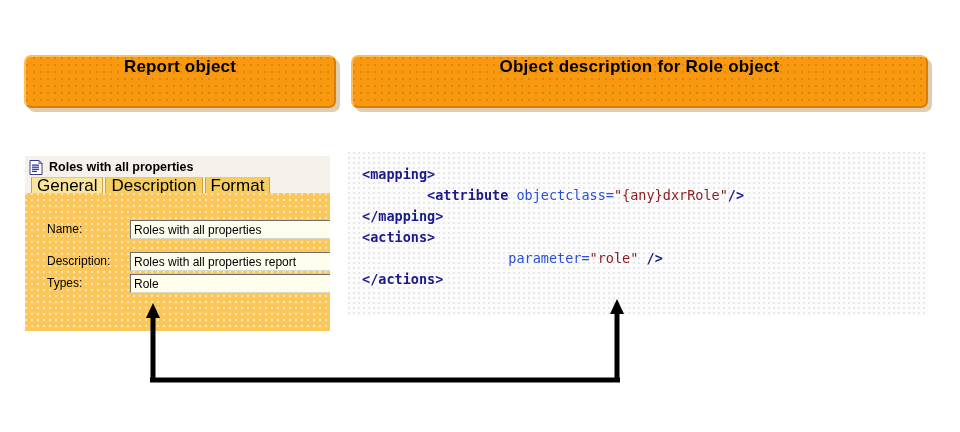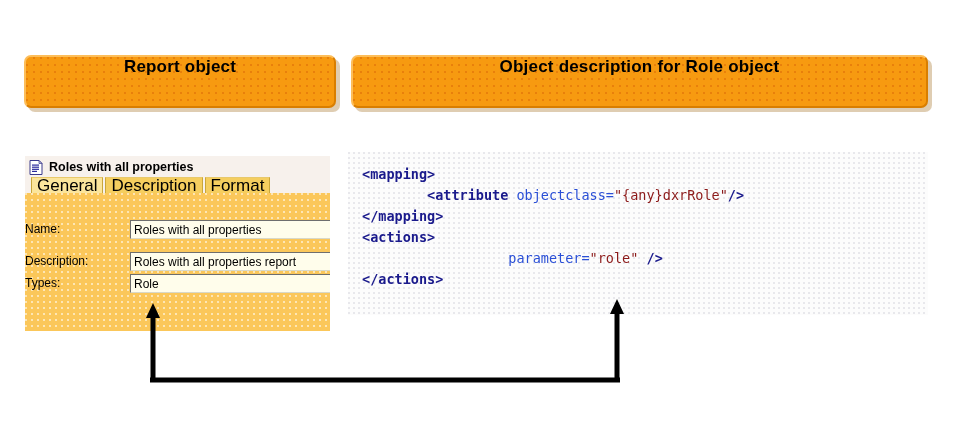--- a/index.html
+++ b/index.html
@@ -116,20 +116,21 @@
     height: 20px;
     display: flex;
     align-items: center;
   }
   #row-name { top: 26px; }
   #row-desc { top: 58px; }
   #row-type { top: 80px; }
 
   .field-label {
     width: 105px;
+    padding-left: 22px;
     box-sizing: border-box;
     font-size: 12px;
     color: #000;
     white-space: nowrap;
   }
   .field-input {
     flex: 1 1 auto;
     height: 19px;
     line-height: 19px;
     background: #FFFDEB;

